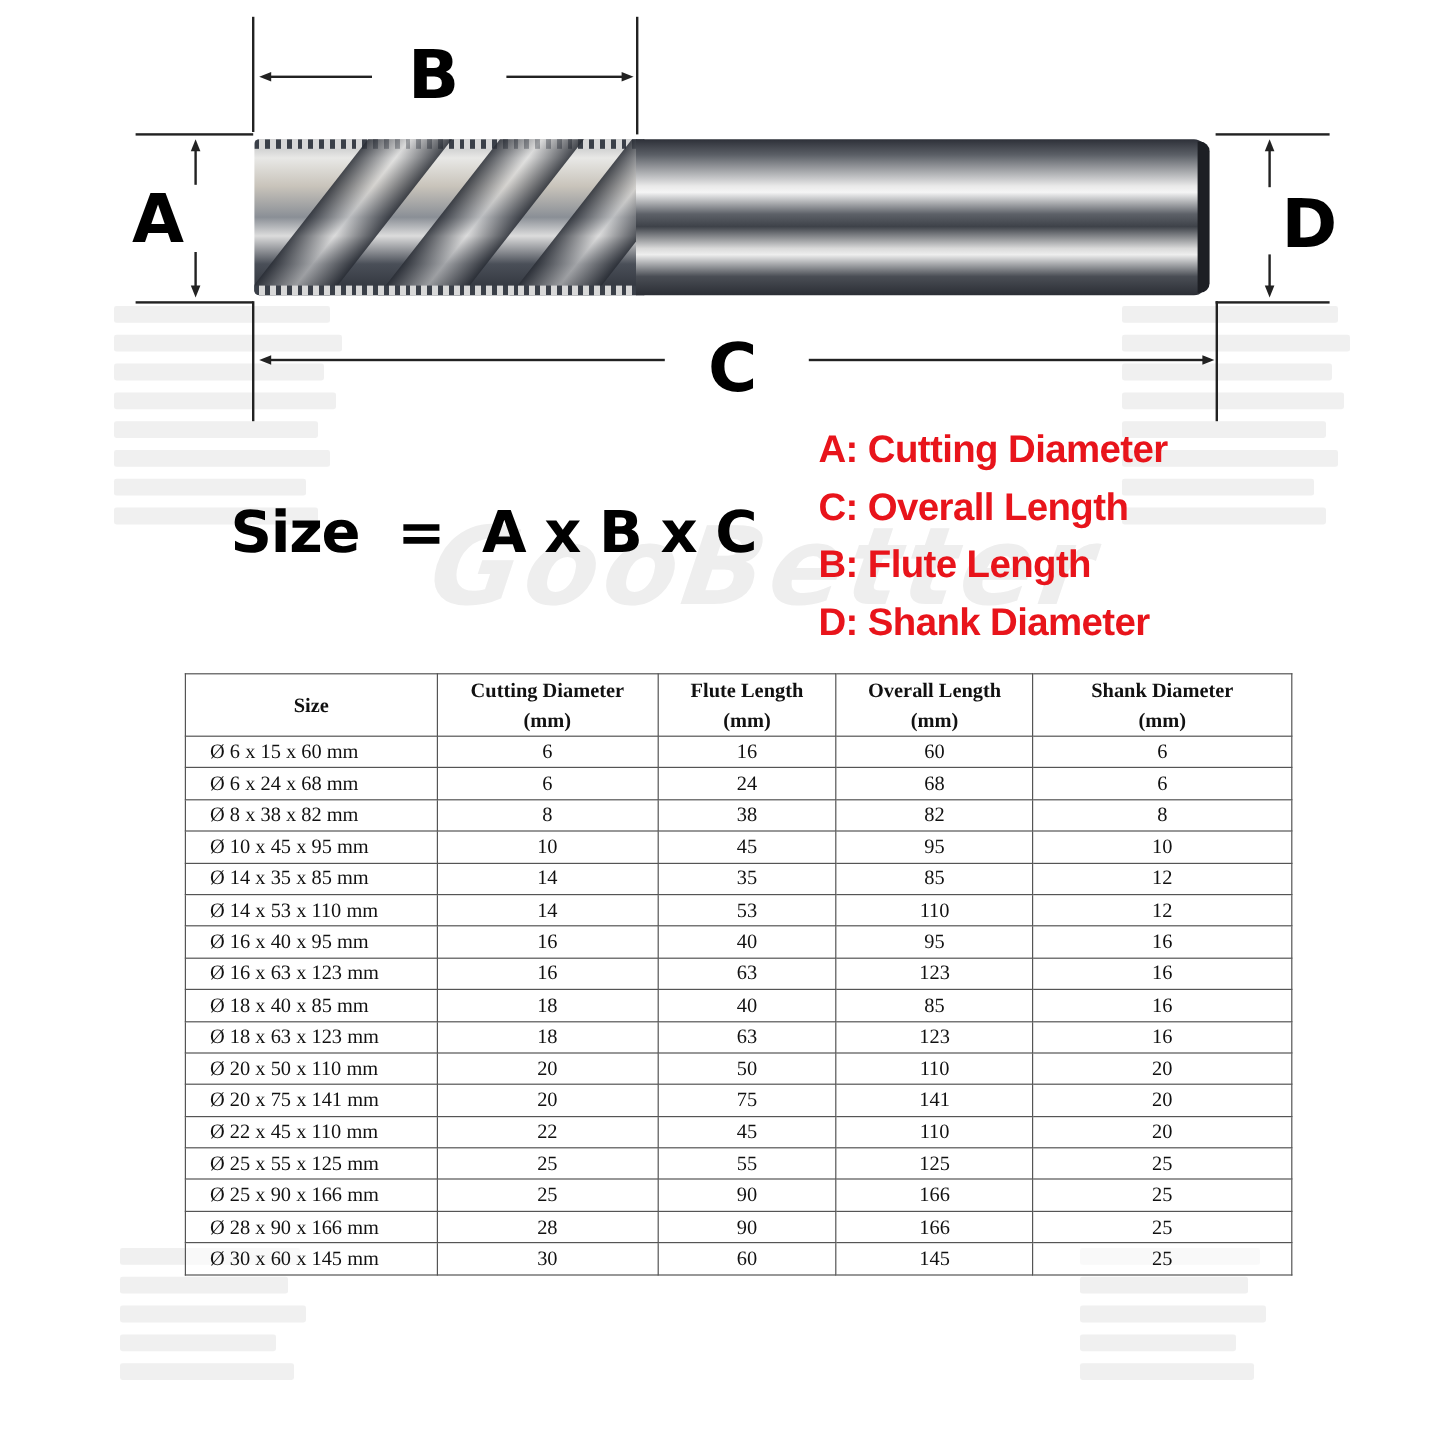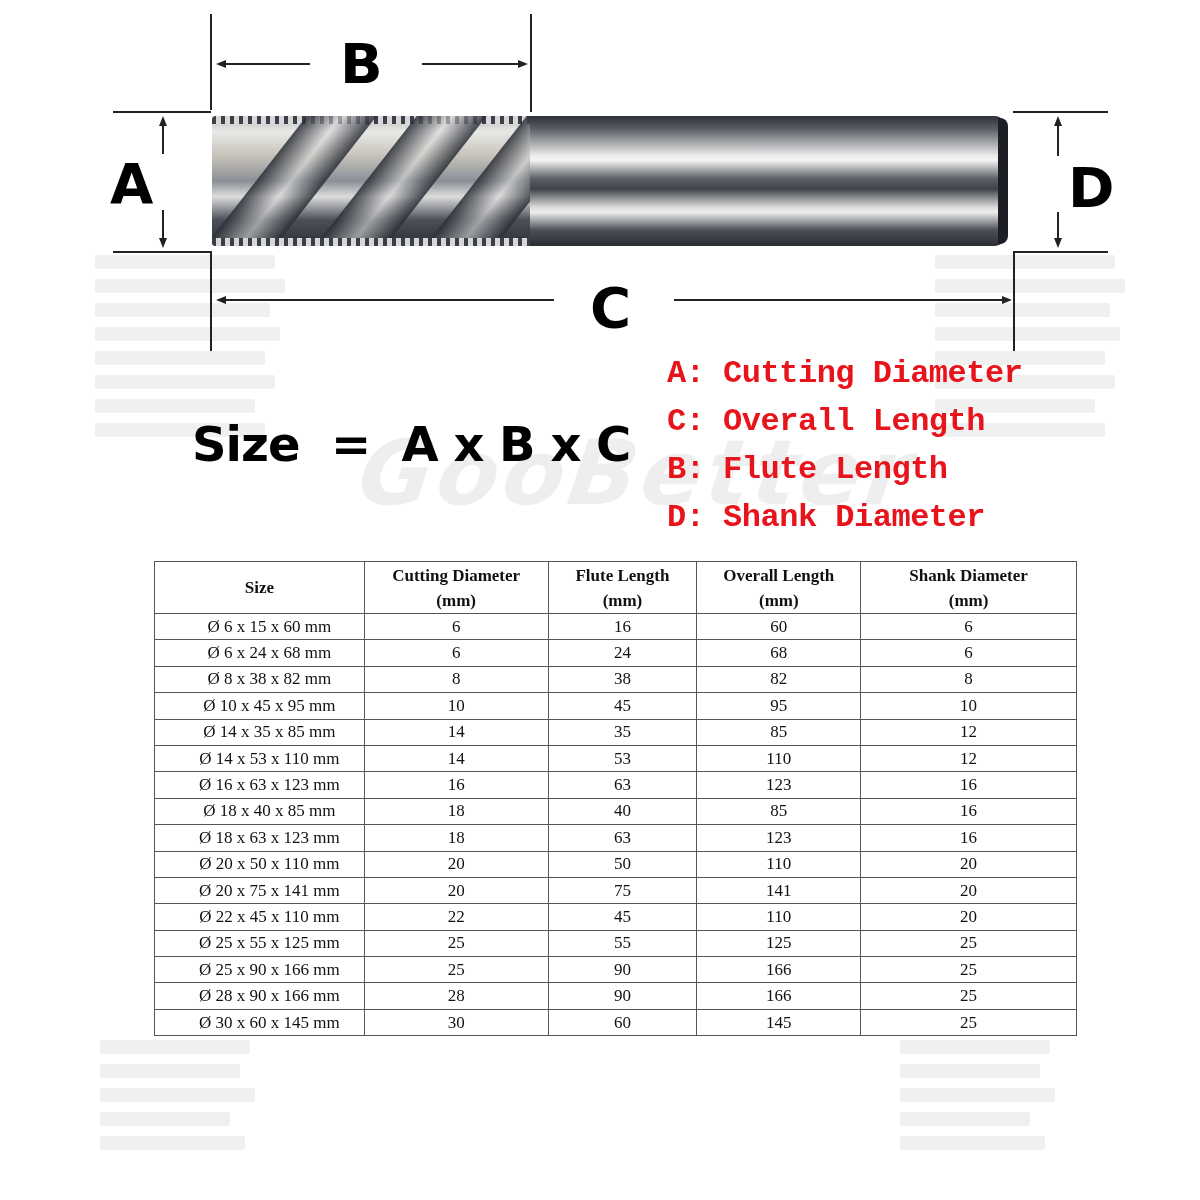--- a/index.html
+++ b/index.html
@@ -29,28 +29,28 @@
   .tool-flute .spiral { position: absolute; top: -20px; width: 70px; height: 180px; background: linear-gradient(90deg, rgba(40,44,52,0.85), rgba(220,220,220,0.6), rgba(40,44,52,0.85)); transform: skewX(-38deg); }
   .tool-flute .teeth { position: absolute; left: 0; right: 0; height: 8px;
     background: repeating-linear-gradient(90deg, #3a3f48 0 4px, #d8d8d8 4px 9px); }
   .tool-shank { position: absolute; left: 530px; top: 116px; width: 475px; height: 130px; z-index: 2;
     background: linear-gradient(180deg, #2d3038 0%, #5b5f66 10%, #e9e9e9 30%, #f5f5f5 34%, #5d6168 48%, #3e4249 56%, #d9d9d9 70%, #eeeeee 74%, #4a4e55 88%, #2b2e35 100%);
     border-radius: 0 10px 10px 0; }
   .tool-shank-end { position: absolute; left: 998px; top: 118px; width: 10px; height: 126px; background: #1d1f24; border-radius: 0 8px 8px 0; z-index: 3; }
 
   .formula { position: absolute; left: 192px; top: 416px; font-family: "DejaVu Sans", sans-serif; font-weight: bold; font-size: 48px; color: #000; z-index: 3; letter-spacing: -1px; white-space: pre; }
   .legend { position: absolute; left: 667px; top: 350px; z-index: 3; }
-  .legend-item { font-family: Liberation Mono, monospace; font-weight: bold; font-size: 32px; color: #e8141b; height: 48px; line-height: 48px; white-space: nowrap; letter-spacing: -0.5px; }
+  .legend-item { font-family: Liberation Sans, sans-serif; font-weight: bold; font-size: 32px; color: #e8141b; height: 48px; line-height: 48px; white-space: nowrap; letter-spacing: -0.5px; margin-left: 15px; }
 
   table.spec { position: absolute; left: 154px; top: 561px; width: 923px; border-collapse: collapse; z-index: 3;
     font-family: "Liberation Serif", serif; color: #111; background: rgba(255,255,255,0.6); }
   table.spec th, table.spec td { border: 1.5px solid #555; padding: 0; }
   table.spec th { height: 51px; font-weight: bold; font-size: 17px; line-height: 25px; text-align: center; }
   table.spec td { height: 25.4px; font-size: 17px; text-align: center; line-height: 24px; }
-  table.spec td.size-cell { text-align: center; padding-left: 20px; }
+  table.spec td.size-cell { text-align: left; padding-left: 20px; }
   col.c1 { width: 210px; } col.c2 { width: 184px; } col.c3 { width: 149px; } col.c4 { width: 164px; } col.c5 { width: 216px; }
 </style>
 </head>
 <body>
 
 <div class="wm-stripes" style="left:95px;top:255px;width:200px;">
   <div style="width:180px"></div>
     <div style="width:190px"></div>
     <div style="width:175px"></div>
     <div style="width:185px"></div>
@@ -189,20 +189,27 @@
         <td>12</td>
       </tr>
       <tr>
         <td class="size-cell">Ø 14 x 53 x 110 mm</td>
         <td>14</td>
         <td>53</td>
         <td>110</td>
         <td>12</td>
       </tr>
       <tr>
+        <td class="size-cell">Ø 16 x 40 x 95 mm</td>
+        <td>16</td>
+        <td>40</td>
+        <td>95</td>
+        <td>16</td>
+      </tr>
+      <tr>
         <td class="size-cell">Ø 16 x 63 x 123 mm</td>
         <td>16</td>
         <td>63</td>
         <td>123</td>
         <td>16</td>
       </tr>
       <tr>
         <td class="size-cell">Ø 18 x 40 x 85 mm</td>
         <td>18</td>
         <td>40</td>

